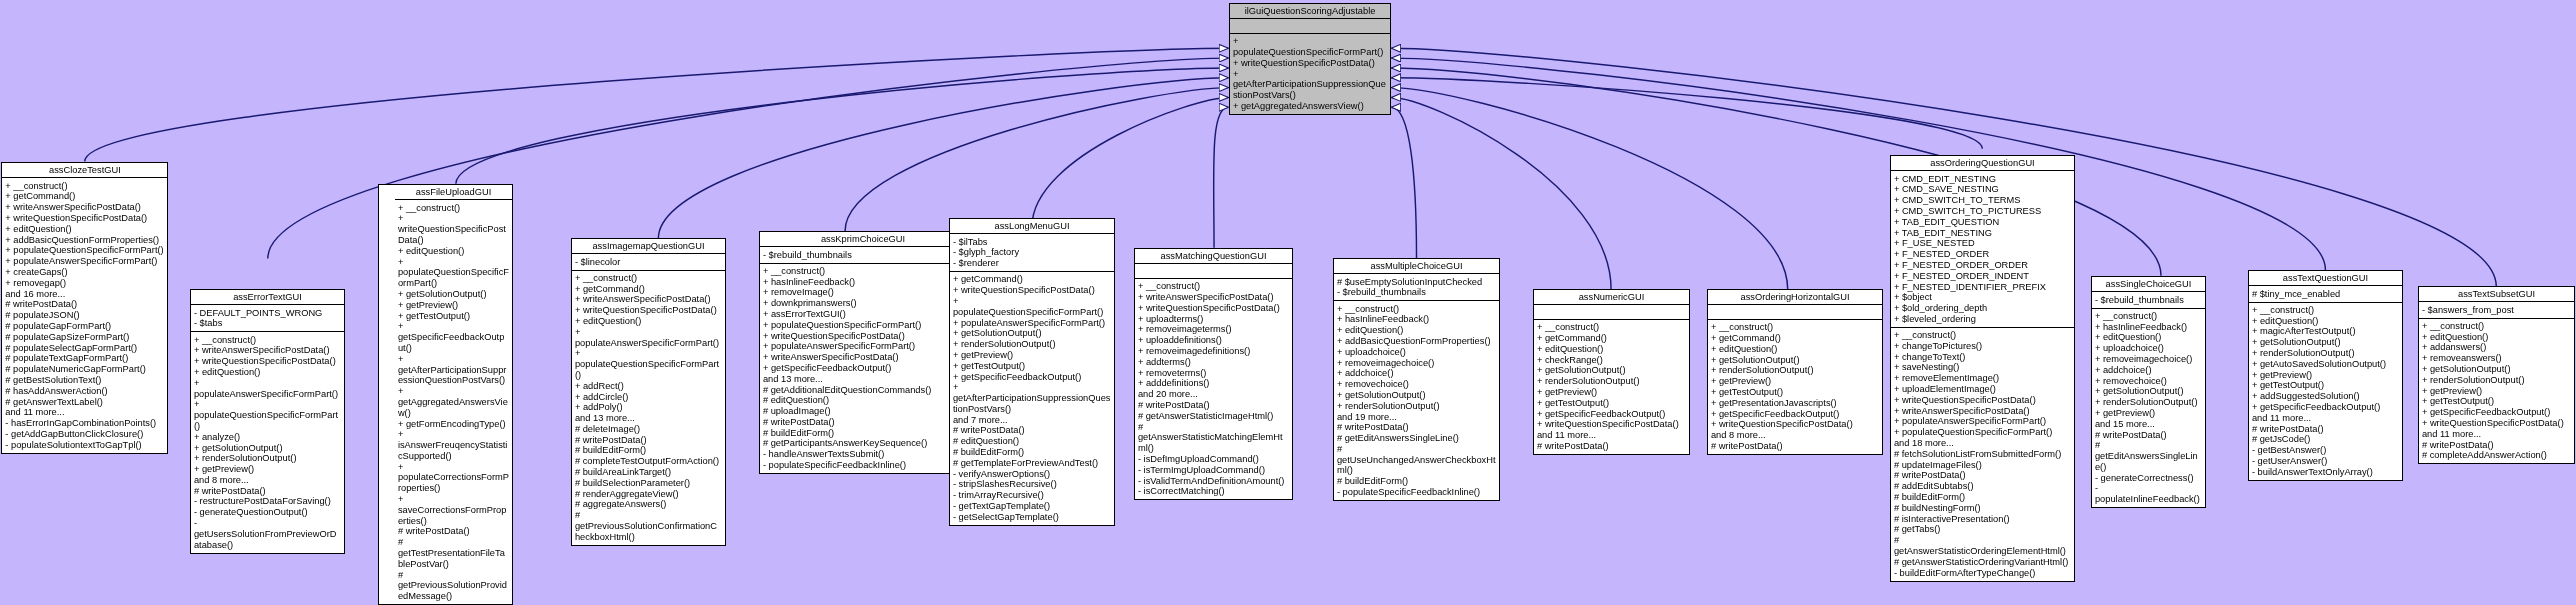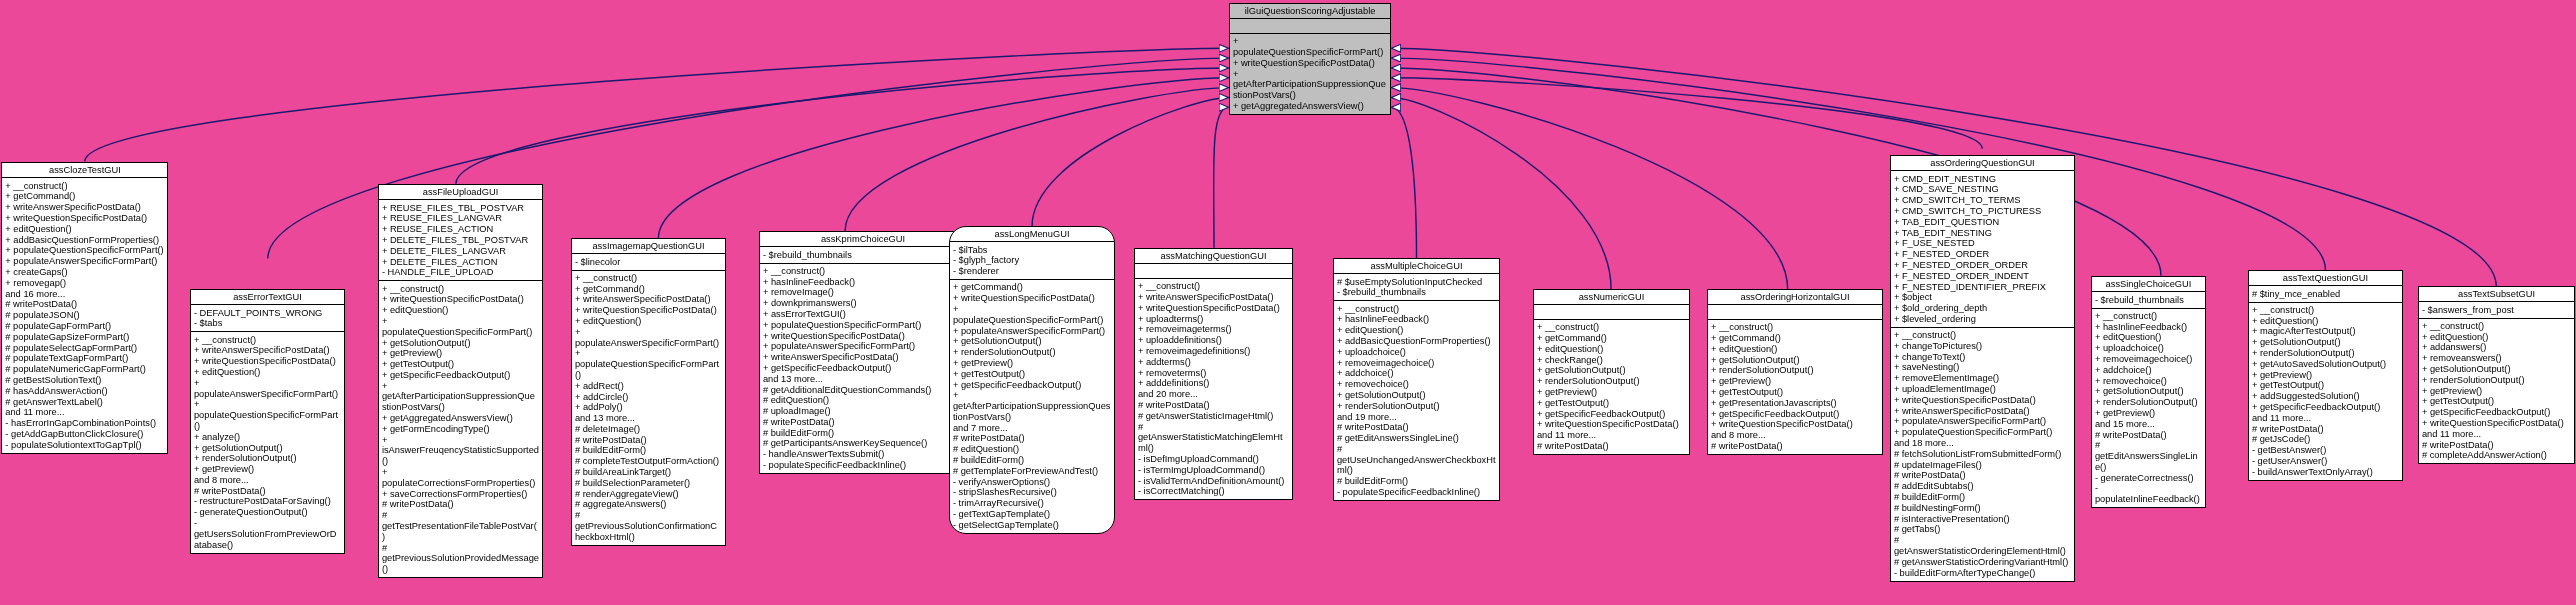--- a/index.html
+++ b/index.html
@@ -1,17 +1,17 @@
 <!DOCTYPE html>
 <html style="font-size:11.5px"><head>
 <meta charset="utf-8">
 <style>
   html,body{margin:0;padding:0;background:#ffffff;}
   #canvas{
-    position:relative;width:2576px;height:606px;overflow:hidden;background:#ec4899;
+    position:relative;width:2576px;height:606px;overflow:hidden;background:#c4b5fd;
     font-family:"Liberation Sans","DejaVu Sans",sans-serif;font-size:9.3px;color:#000;
   }
   #edges{position:absolute;left:0;top:0;width:2576px;height:606px;z-index:0;}
   .ubox{
     position:absolute;z-index:1;background:#ffffff;border:1.4px solid #000;
     box-sizing:border-box;line-height:10.8px;
   }
   .ubox.parent{background:#bfbfbf;}
   .utitle{
     text-align:center;padding:2.2px 2.9px 1.4px 2.9px;white-space:nowrap;overflow:hidden;
@@ -107,31 +107,22 @@
         <div class="uline">+ getSolutionOutput()</div>
         <div class="uline">+ renderSolutionOutput()</div>
         <div class="uline">+ getPreview()</div>
         <div class="uline">and 8 more...</div>
         <div class="uline"># writePostData()</div>
         <div class="uline">- restructurePostDataForSaving()</div>
         <div class="uline">- generateQuestionOutput()</div>
         <div class="uline">- getUsersSolutionFromPreviewOrDatabase()</div>
       </div>
     </div>
-    <div class="ubox" style="left: 378px; top: 184px; width: 165px;">
+    <div class="ubox" style="left: 378px; top: 184px; width: 135px; padding-left: 16px;">
       <div class="utitle">assFileUploadGUI</div>
-      <div class="usec">
-        <div class="uline">+ REUSE_FILES_TBL_POSTVAR</div>
-        <div class="uline">+ REUSE_FILES_LANGVAR</div>
-        <div class="uline">+ REUSE_FILES_ACTION</div>
-        <div class="uline">+ DELETE_FILES_TBL_POSTVAR</div>
-        <div class="uline">+ DELETE_FILES_LANGVAR</div>
-        <div class="uline">+ DELETE_FILES_ACTION</div>
-        <div class="uline">- HANDLE_FILE_UPLOAD</div>
-      </div>
       <div class="usec">
         <div class="uline">+ __construct()</div>
         <div class="uline">+ writeQuestionSpecificPostData()</div>
         <div class="uline">+ editQuestion()</div>
         <div class="uline">+ populateQuestionSpecificFormPart()</div>
         <div class="uline">+ getSolutionOutput()</div>
         <div class="uline">+ getPreview()</div>
         <div class="uline">+ getTestOutput()</div>
         <div class="uline">+ getSpecificFeedbackOutput()</div>
         <div class="uline">+ getAfterParticipationSuppressionQuestionPostVars()</div>
@@ -193,21 +184,21 @@
         <div class="uline"># getAdditionalEditQuestionCommands()</div>
         <div class="uline"># editQuestion()</div>
         <div class="uline"># uploadImage()</div>
         <div class="uline"># writePostData()</div>
         <div class="uline"># buildEditForm()</div>
         <div class="uline"># getParticipantsAnswerKeySequence()</div>
         <div class="uline">- handleAnswerTextsSubmit()</div>
         <div class="uline">- populateSpecificFeedbackInline()</div>
       </div>
     </div>
-    <div class="ubox" style="left: 949px; top: 226px; width: 166px; border-radius: 17px;">
+    <div class="ubox" style="left: 949px; top: 218px; width: 166px;">
       <div class="utitle">assLongMenuGUI</div>
       <div class="usec">
         <div class="uline">- $ilTabs</div>
         <div class="uline">- $glyph_factory</div>
         <div class="uline">- $renderer</div>
       </div>
       <div class="usec">
         <div class="uline">+ getCommand()</div>
         <div class="uline">+ writeQuestionSpecificPostData()</div>
         <div class="uline">+ populateQuestionSpecificFormPart()</div>

